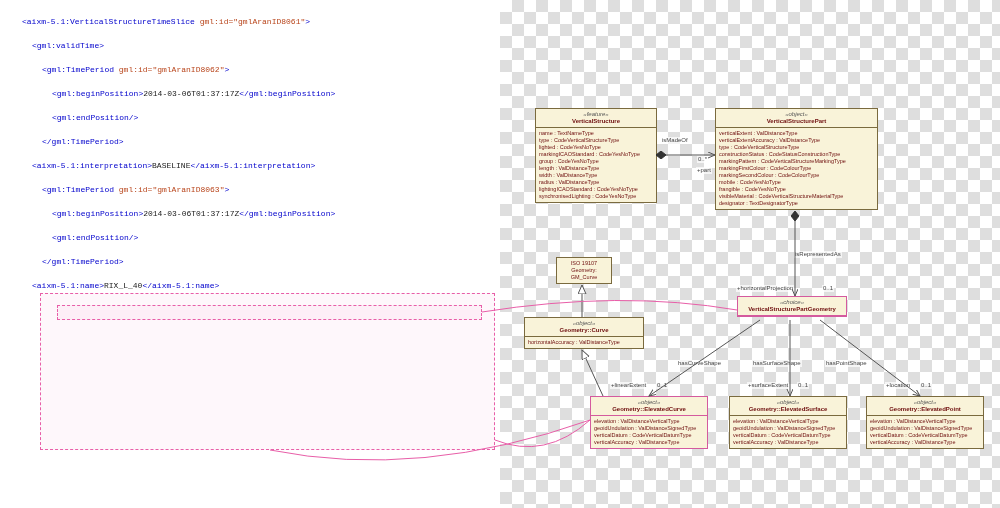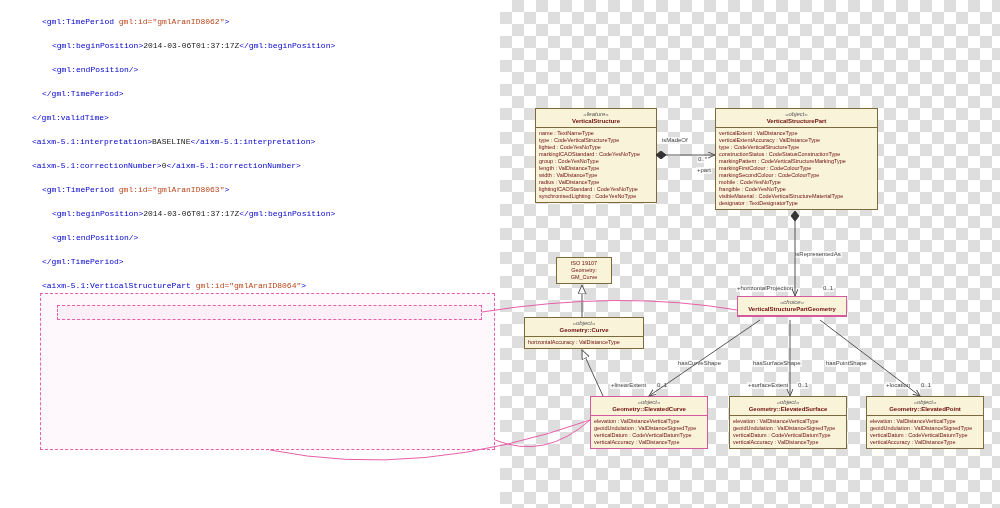--- a/index.html
+++ b/index.html
@@ -22,32 +22,32 @@
 .uml .body{padding:2px 3px;font-size:5.5px;line-height:7px;color:#6e0e0e}
 .uml .body div{white-space:nowrap;overflow:hidden}
 svg.conn{position:absolute;top:0;left:0;width:1000px;height:508px;pointer-events:none}
 .lbl{position:absolute;font-size:6px;color:#444;background:rgba(255,255,255,0.7);padding:0 1px;line-height:7px}
 </style>
 </head>
 <body>
 <div class="checker"></div>
 
 <div class="xml">
+<div class="i0"><span class="tag">&lt;aixm-5.1:VerticalStructureTimeSlice </span><span class="attr">gml:id="gmlAranID8061"</span><span class="tag">&gt;</span></div>
+<div class="i1"><span class="tag">&lt;gml:validTime&gt;</span></div>
 <div class="i2"><span class="tag">&lt;gml:TimePeriod </span><span class="attr">gml:id="gmlAranID8062"</span><span class="tag">&gt;</span></div>
 <div class="i3"><span class="tag">&lt;gml:beginPosition&gt;</span><span class="txt">2014-03-06T01:37:17Z</span><span class="tag">&lt;/gml:beginPosition&gt;</span></div>
 <div class="i3"><span class="tag">&lt;gml:endPosition/&gt;</span></div>
 <div class="i2"><span class="tag">&lt;/gml:TimePeriod&gt;</span></div>
-<div class="i1"><span class="tag">&lt;/gml:validTime&gt;</span></div>
 <div class="i1"><span class="tag">&lt;aixm-5.1:interpretation&gt;</span><span class="txt">BASELINE</span><span class="tag">&lt;/aixm-5.1:interpretation&gt;</span></div>
-<div class="i1"><span class="tag">&lt;aixm-5.1:correctionNumber&gt;</span><span class="txt">0</span><span class="tag">&lt;/aixm-5.1:correctionNumber&gt;</span></div>
 <div class="i2"><span class="tag">&lt;gml:TimePeriod </span><span class="attr">gml:id="gmlAranID8063"</span><span class="tag">&gt;</span></div>
 <div class="i3"><span class="tag">&lt;gml:beginPosition&gt;</span><span class="txt">2014-03-06T01:37:17Z</span><span class="tag">&lt;/gml:beginPosition&gt;</span></div>
 <div class="i3"><span class="tag">&lt;gml:endPosition/&gt;</span></div>
 <div class="i2"><span class="tag">&lt;/gml:TimePeriod&gt;</span></div>
-<div class="i2"><span class="tag">&lt;aixm-5.1:VerticalStructurePart </span><span class="attr">gml:id="gmlAranID8064"</span><span class="tag">&gt;</span></div>
+<div class="i1"><span class="tag">&lt;aixm-5.1:name&gt;</span><span class="txt">RIX_L_40</span><span class="tag">&lt;/aixm-5.1:name&gt;</span></div>
 
 
 
 
 
 
 
 
 
 

